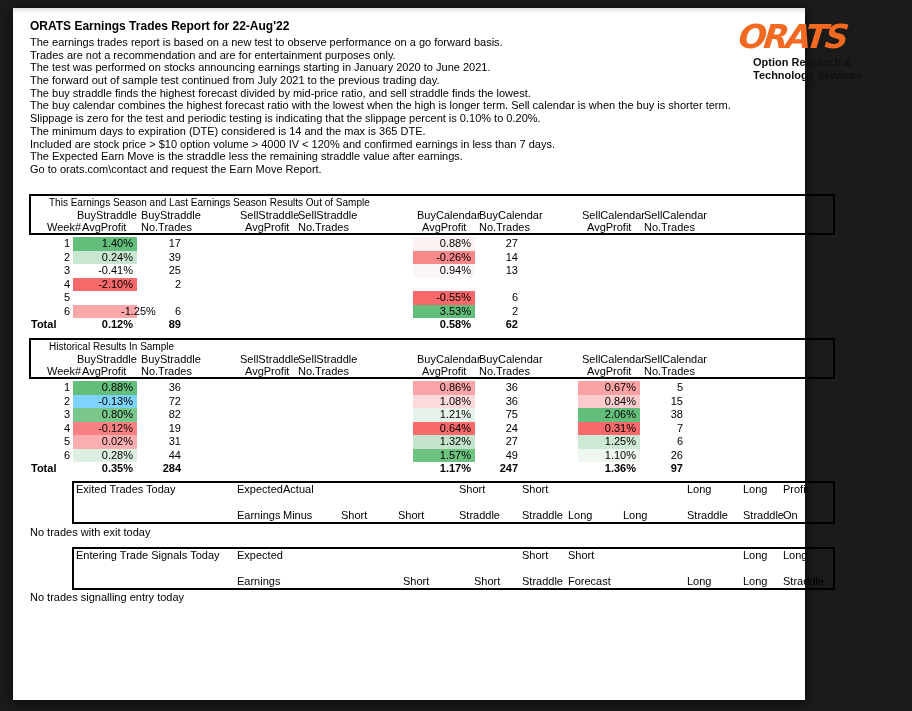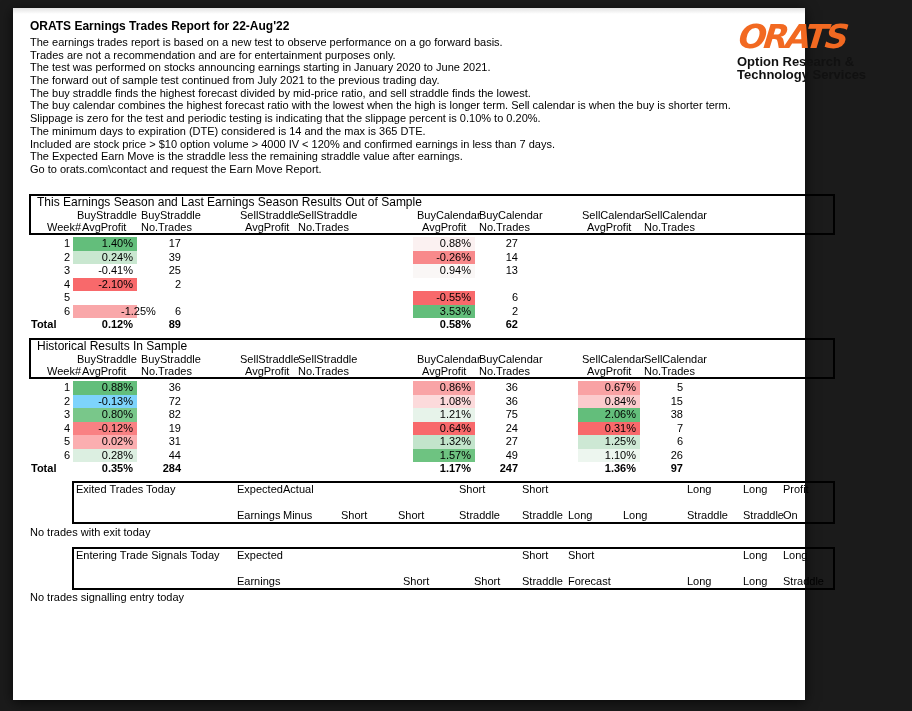--- a/index.html
+++ b/index.html
@@ -21,26 +21,26 @@
   .report-title{position:absolute;left:17px;top:11px;font-size:12px;font-weight:bold;color:#000;white-space:nowrap;}
   .intro{position:absolute;left:17px;top:28px;font-size:11px;color:#000;}
   .intro-line{height:12.7px;line-height:12.7px;white-space:nowrap;}
 
   .logo{position:absolute;left:724px;top:12px;width:160px;}
   .logo-word{
     font-family:"DejaVu Sans",sans-serif;
     font-size:33px;line-height:34px;font-weight:bold;font-style:italic;
     color:#F26921;letter-spacing:-3px;transform:skewX(-6deg);transform-origin:left bottom;
   }
-  .logo-sub{font-size:13px;font-weight:bold;color:#111;line-height:12.5px;margin-top:2px;}
+  .logo-sub{font-size:11px;font-weight:bold;color:#111;line-height:12.5px;margin-top:2px;margin-left:16px;}
 
   
   .rt{position:absolute;left:16px;width:806px;}
   .rt-box{border:2px solid #000;height:41px;box-sizing:border-box;overflow:hidden;}
-  .rt-title{font-size:12px;height:13px;line-height:13px;padding-left:6px;white-space:nowrap;}
+  .rt-title{font-size:10px;height:13px;line-height:13px;padding-left:18px;white-space:nowrap;}
   .rt-grid{display:grid;grid-template-columns:44px 64px 53px 46px 58px 52px 67px 62px 52px 51px 62px 52px 1fr;font-size:11px;color:#000;}
   .rt-hrow{height:12px;line-height:12px;}
   .hc{white-space:nowrap;padding-left:2px;overflow:visible;}
   .hc-avg{padding-left:7px;}
   .hc-week{padding-left:16px;}
   .rt-body{margin-top:2px;}
   .rt-row{height:13.5px;line-height:13.5px;}
   .c-week{text-align:right;padding-right:3px;}
   .c-avg{text-align:right;padding-right:4px;}
   .c-num{text-align:right;padding-right:9px;}

